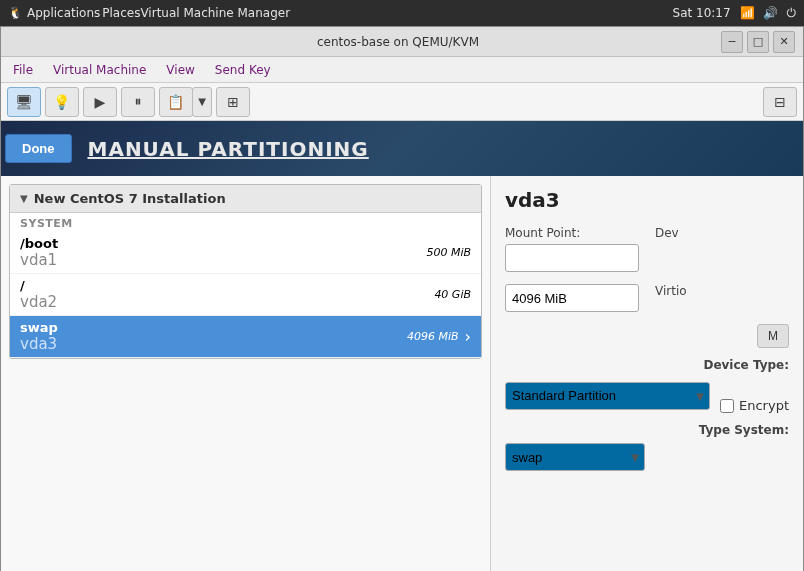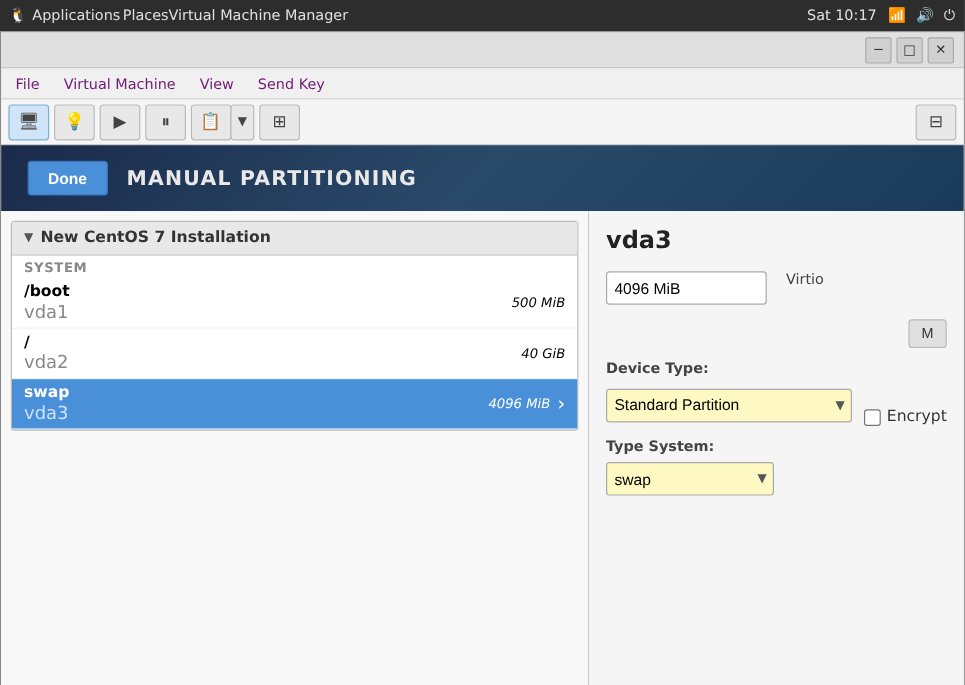--- a/index.html
+++ b/index.html
@@ -98,28 +98,29 @@
       cursor: pointer; color: #444; font-size: 10px; margin-left: -5px;
     }
     .toolbar-spacer { flex: 1; }
 
     
     .partition-header {
       background: linear-gradient(135deg, #1a2a4a 0%, #2a4a6a 50%, #1a3a5a 100%);
       height: 55px;
       display: flex;
       align-items: center;
-      padding: 0 22px;
+      padding: 0 4px;
       gap: 16px;
     }
     .partition-header h1 {
       color: #e8e8e8;
-      font-size: 17px;
+      font-size: 20px;
       font-weight: bold;
       letter-spacing: 1px;
+      text-decoration: underline;
     }
     .done-btn {
       background: #4a90d9;
       color: white;
       border: 1px solid #3a70b9;
       border-radius: 3px;
       padding: 6px 16px;
       font-size: 13px;
       cursor: pointer;
       font-weight: bold;
@@ -218,37 +219,38 @@
       padding: 0 6px;
       font-size: 13px;
       background: white;
     }
     .right-section-label {
       font-size: 12px;
       color: #444;
       margin-bottom: 6px;
       margin-top: 8px;
       font-weight: bold;
+      text-align: right;
     }
     .device-type-row {
       display: flex;
       align-items: center;
       gap: 10px;
       margin-bottom: 10px;
     }
     .select-wrapper {
       position: relative;
       flex: 1;
     }
     .select-dropdown {
       width: 100%;
       height: 28px;
       border: 1px solid #aaa;
       border-radius: 3px;
-      background: #fef9c3;
+      background: #0369a1;
       padding: 0 6px;
       font-size: 13px;
       appearance: none;
       cursor: pointer;
     }
     .select-arrow {
       position: absolute;
       right: 6px;
       top: 50%;
       transform: translateY(-50%);
@@ -301,20 +303,21 @@
     <span>📶</span>
     <span>🔊</span>
     <span>⏻</span>
   </div>
 </div>
 
 <div class="window">
 
   <div class="window-titlebar">
     <div style="width:66px"></div>
+    <div class="window-title">centos-base on QEMU/KVM</div>
     <div class="window-controls">
       <div class="window-btn">─</div>
       <div class="window-btn">□</div>
       <div class="window-btn">✕</div>
     </div>
   </div>
 
   <div class="menubar">
     <span class="menubar-item">File</span>
     <span class="menubar-item">Virtual Machine</span>
@@ -378,20 +381,29 @@
             <span class="size">4096 MiB</span>
             <span class="arrow-right">›</span>
           </div>
         </div>
       </div>
     </div>
 
     <div class="right-panel">
       <h2>vda3</h2>
 
+      <div class="field-row">
+        <div class="field-group">
+          <div class="field-label">Mount Point:</div>
+          <input class="field-input" type="text" value="" style="">
+        </div>
+        <div class="field-group">
+          <div class="field-label">Dev</div>
+        </div>
+      </div>
 
       <div class="field-row">
         <div class="field-group">
           <input class="field-input" type="text" value="4096 MiB" style="">
         </div>
         <div class="field-group">
           <div class="field-label">Virtio</div>
         </div>
       </div>
 

